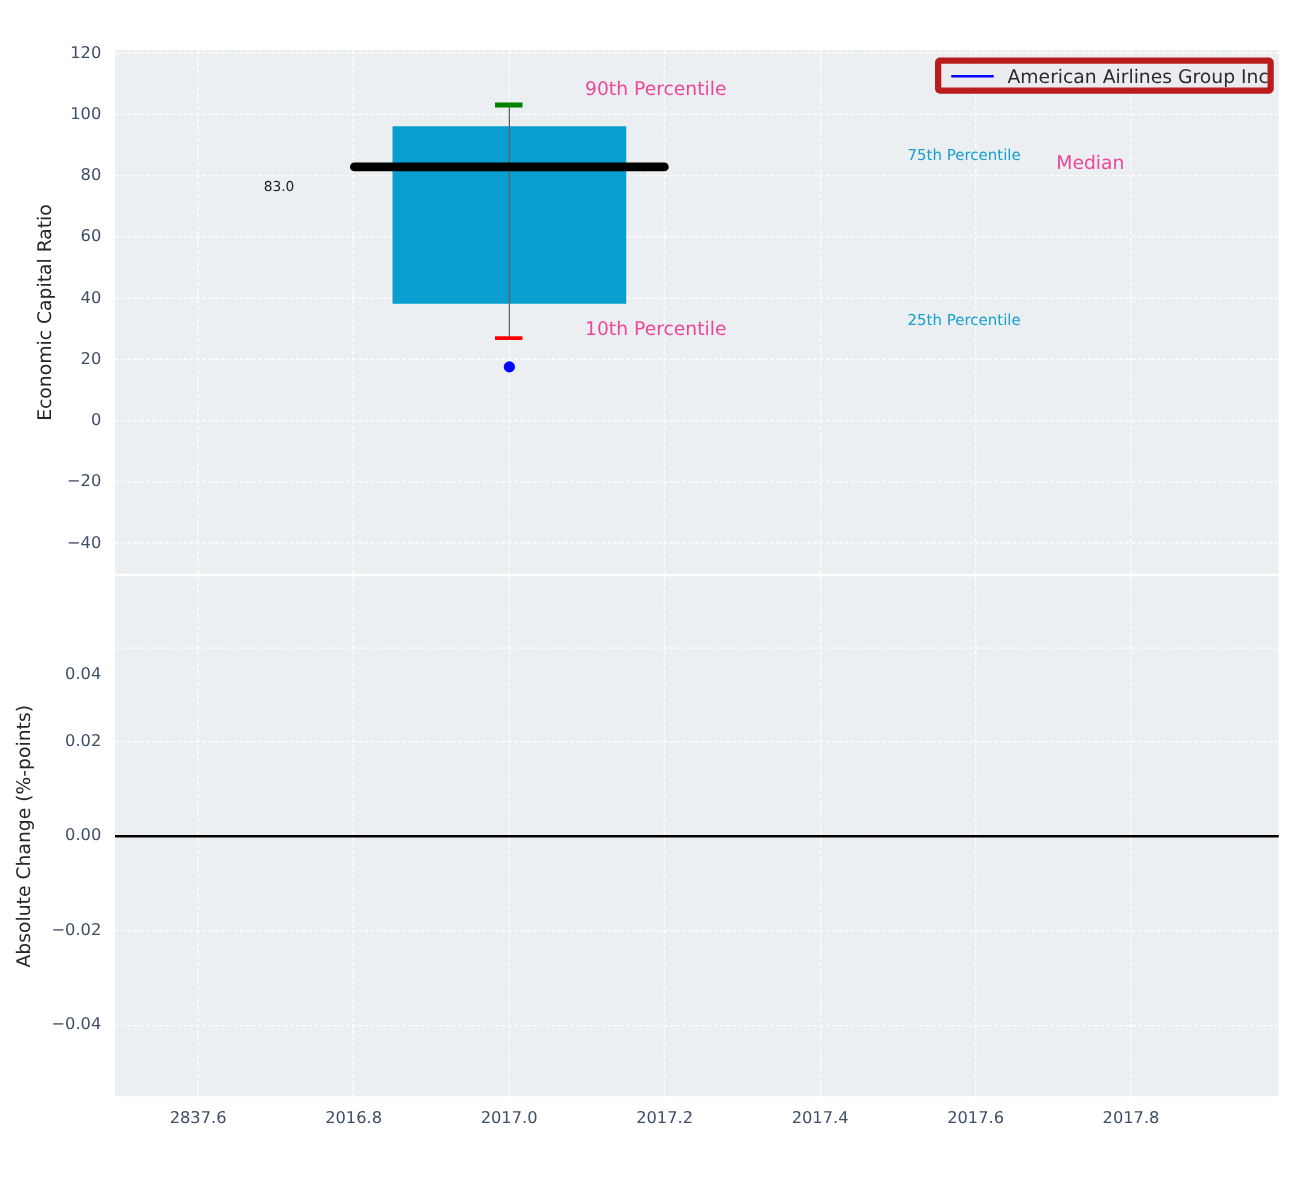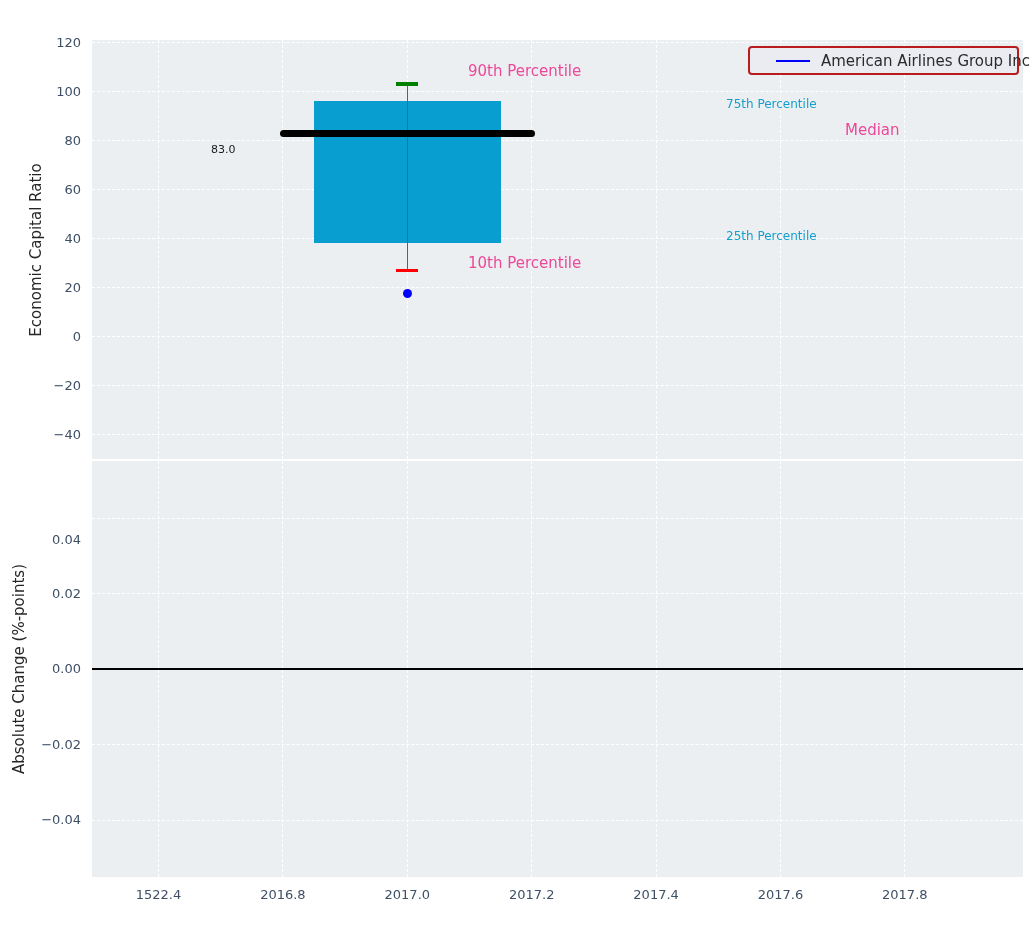--- a/index.html
+++ b/index.html
@@ -4,25 +4,25 @@
 <style>
   html,body{margin:0;padding:0;background:#fff;}
   body{width:1034px;height:942px;overflow:hidden;font-family:"DejaVu Sans","Liberation Sans",sans-serif;}
   .stage{position:relative;width:1034px;height:942px;background:#fff;}
   .axes{position:absolute;}
   .title{position:absolute;left:92px;top:5px;width:931px;text-align:center;font-size:21px;color:#262626;z-index:5;}
   .ylabel{position:absolute;font-size:15px;color:#262626;white-space:nowrap;transform:translate(-50%,-50%) rotate(-90deg);z-index:5;}
   .xlabel{position:absolute;left:92px;top:913px;width:931px;text-align:center;font-size:15px;color:#262626;z-index:5;}
   .annot{position:absolute;white-space:nowrap;z-index:6;}
   .annot-big{font-size:15px;color:#ec4899;}
-  .annot-small{font-size:12px;}
+  .annot-small{font-size:12px;margin-top:20px;}
   .annot-tiny{font-size:11px;color:#1a1a1a;}
   .legend{position:absolute;left:748px;top:46px;width:271px;height:29px;background:#ebecf2;
-          border:2px solid #b91c1c;border-radius:4px;display:flex;align-items:center;
-          box-sizing:border-box;z-index:7;padding-left:18px;}
+          border:5px solid #b91c1c;border-radius:4px;display:flex;align-items:center;
+          box-sizing:border-box;z-index:7;}
   .legend-line{display:inline-block;width:34px;height:0;border-top:2.5px solid #00f;margin-left:8px;flex:none;}
   .legend-label{font-size:15px;color:#2b2b2b;margin-left:11px;white-space:nowrap;}
   .gl{position:absolute;z-index:1;}
   .mark{position:absolute;z-index:3;}
   .ticklab{position:absolute;font-size:13px;color:#3e4f66;z-index:5;line-height:16px;}
 </style>
 </head>
 <body>
 
 <div class="stage">
@@ -79,21 +79,21 @@
     <div class="ticklab" style="left: 8px; top: 230.5px; width: 73px; text-align: right;">40</div>
     <div class="ticklab" style="left: 8px; top: 279.5px; width: 73px; text-align: right;">20</div>
     <div class="ticklab" style="left: 8px; top: 328.5px; width: 73px; text-align: right;">0</div>
     <div class="ticklab" style="left: 8px; top: 377.5px; width: 73px; text-align: right;">−20</div>
     <div class="ticklab" style="left: 8px; top: 426.5px; width: 73px; text-align: right;">−40</div>
     <div class="ticklab" style="left: 8px; top: 510px; width: 73px; text-align: right; margin-top: 22px;">0.04</div>
     <div class="ticklab" style="left: 8px; top: 585.5px; width: 73px; text-align: right;">0.02</div>
     <div class="ticklab" style="left: 8px; top: 661px; width: 73px; text-align: right;">0.00</div>
     <div class="ticklab" style="left: 8px; top: 736.5px; width: 73px; text-align: right;">−0.02</div>
     <div class="ticklab" style="left: 8px; top: 812px; width: 73px; text-align: right;">−0.04</div>
-    <div class="ticklab" style="left: 118.5px; top: 887px; width: 80px; text-align: center;">1522.4</div>
+    <div class="ticklab" style="left: 118.5px; top: 887px; width: 80px; text-align: center;">2837.6</div>
     <div class="ticklab" style="left: 242.9px; top: 887px; width: 80px; text-align: center;">2016.8</div>
     <div class="ticklab" style="left: 367.3px; top: 887px; width: 80px; text-align: center;">2017.0</div>
     <div class="ticklab" style="left: 491.7px; top: 887px; width: 80px; text-align: center;">2017.2</div>
     <div class="ticklab" style="left: 616.1px; top: 887px; width: 80px; text-align: center;">2017.4</div>
     <div class="ticklab" style="left: 740.5px; top: 887px; width: 80px; text-align: center;">2017.6</div>
     <div class="ticklab" style="left: 864.8px; top: 887px; width: 80px; text-align: center;">2017.8</div>
     <div class="mark" style="left: 314px; top: 101.3px; width: 186.6px; height: 142.1px; background: rgb(8, 159, 208);"></div>
     <div class="mark" style="left: 406.7px; top: 84.1px; width: 1.2px; height: 186.2px; background: rgb(96, 96, 96);"></div>
     <div class="mark" style="left: 396.3px; top: 82.4px; width: 22px; height: 3.4px; background: rgb(0, 128, 0);"></div>
     <div class="mark" style="left: 396.3px; top: 268.6px; width: 22px; height: 3.4px; background: rgb(255, 0, 0);"></div>

